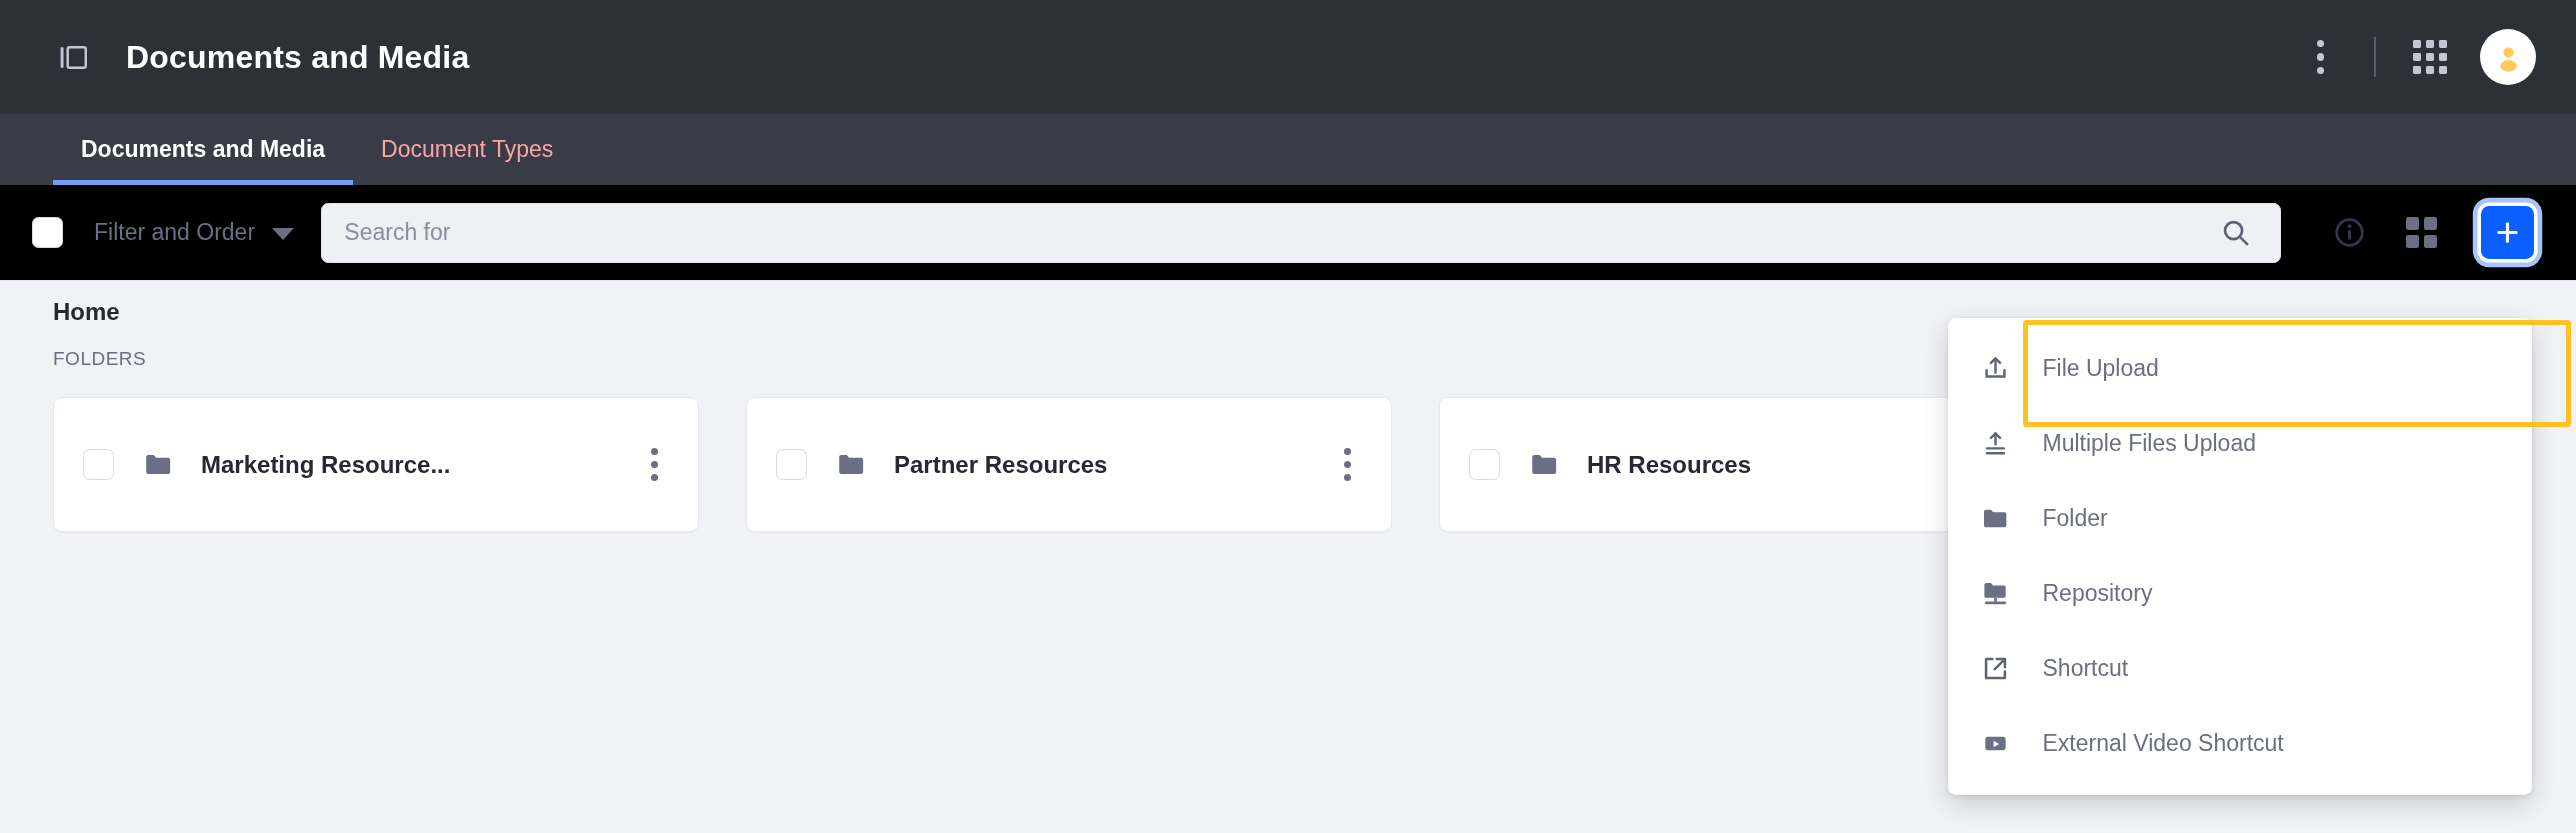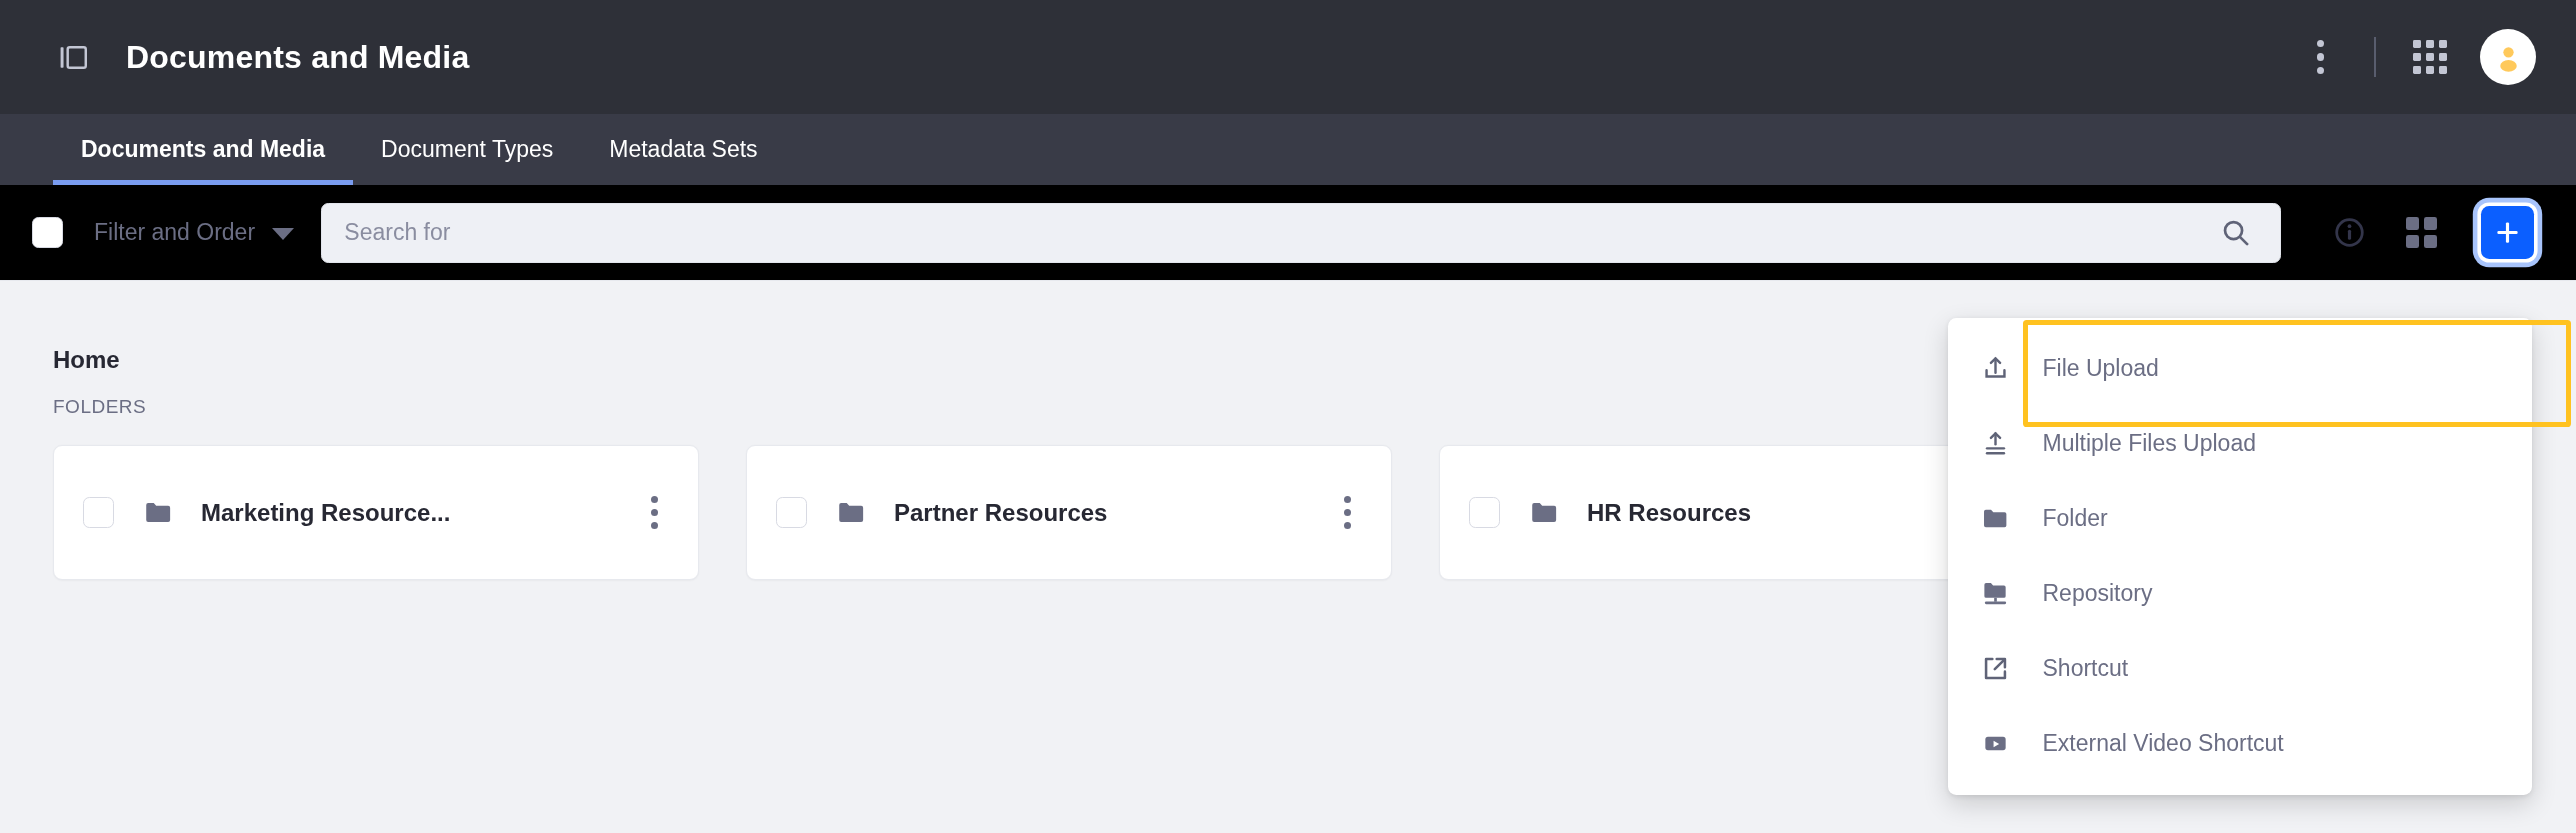--- a/index.html
+++ b/index.html
@@ -62,21 +62,21 @@
     height: 71px;
     background: #393b47;
     display: flex; align-items: stretch;
     padding-left: 53px;
     position: relative;
   }
   .tab {
     display: flex; align-items: center;
     padding: 0 28px;
     font-size: 23px;
-    color: #ffffff;
+    color: #fca5a5;
     cursor: pointer;
     position: relative;
     white-space: nowrap;
   }
   .tab.active { color: #ffffff; font-weight: bold; }
   .tab.active::after {
     content: "";
     position: absolute;
     left: 0; right: 0; bottom: 0;
     height: 5.5px;
@@ -155,21 +155,21 @@
     box-shadow: 0 0 0 3.6px #ffffff, 0 0 0 8.2px #a8c4fb;
     margin-left: 29px;
     margin-right: 7.3px;
   }
 
   
   .content {
     position: absolute;
     top: 280px; left: 0; right: 0; bottom: 0;
     background: #f1f2f5;
-    padding: 66px 53px 0 53px;
+    padding: 18px 53px 0 53px;
   }
   .breadcrumb {
     font-size: 24px;
     font-weight: bold;
     color: #272833;
     cursor: pointer;
     display: inline-block;
   }
   .section-label {
     margin-top: 22px;
@@ -292,23 +292,20 @@
     </div>
   </div>
 
   <div class="tabbar">
     <div class="tab active">
       <span>Documents and Media</span>
     </div>
     <div class="tab">
       <span>Document Types</span>
     </div>
-    <div class="tab">
-      <span>Metadata Sets</span>
-    </div>
   </div>
 
   <div class="toolbar">
     <div class="tb-checkbox-wrap">
       <div class="cbx"></div>
     </div>
 
     <div class="filter-order">
       <span>Filter and Order</span>
       <span class="caret-down"></span>

